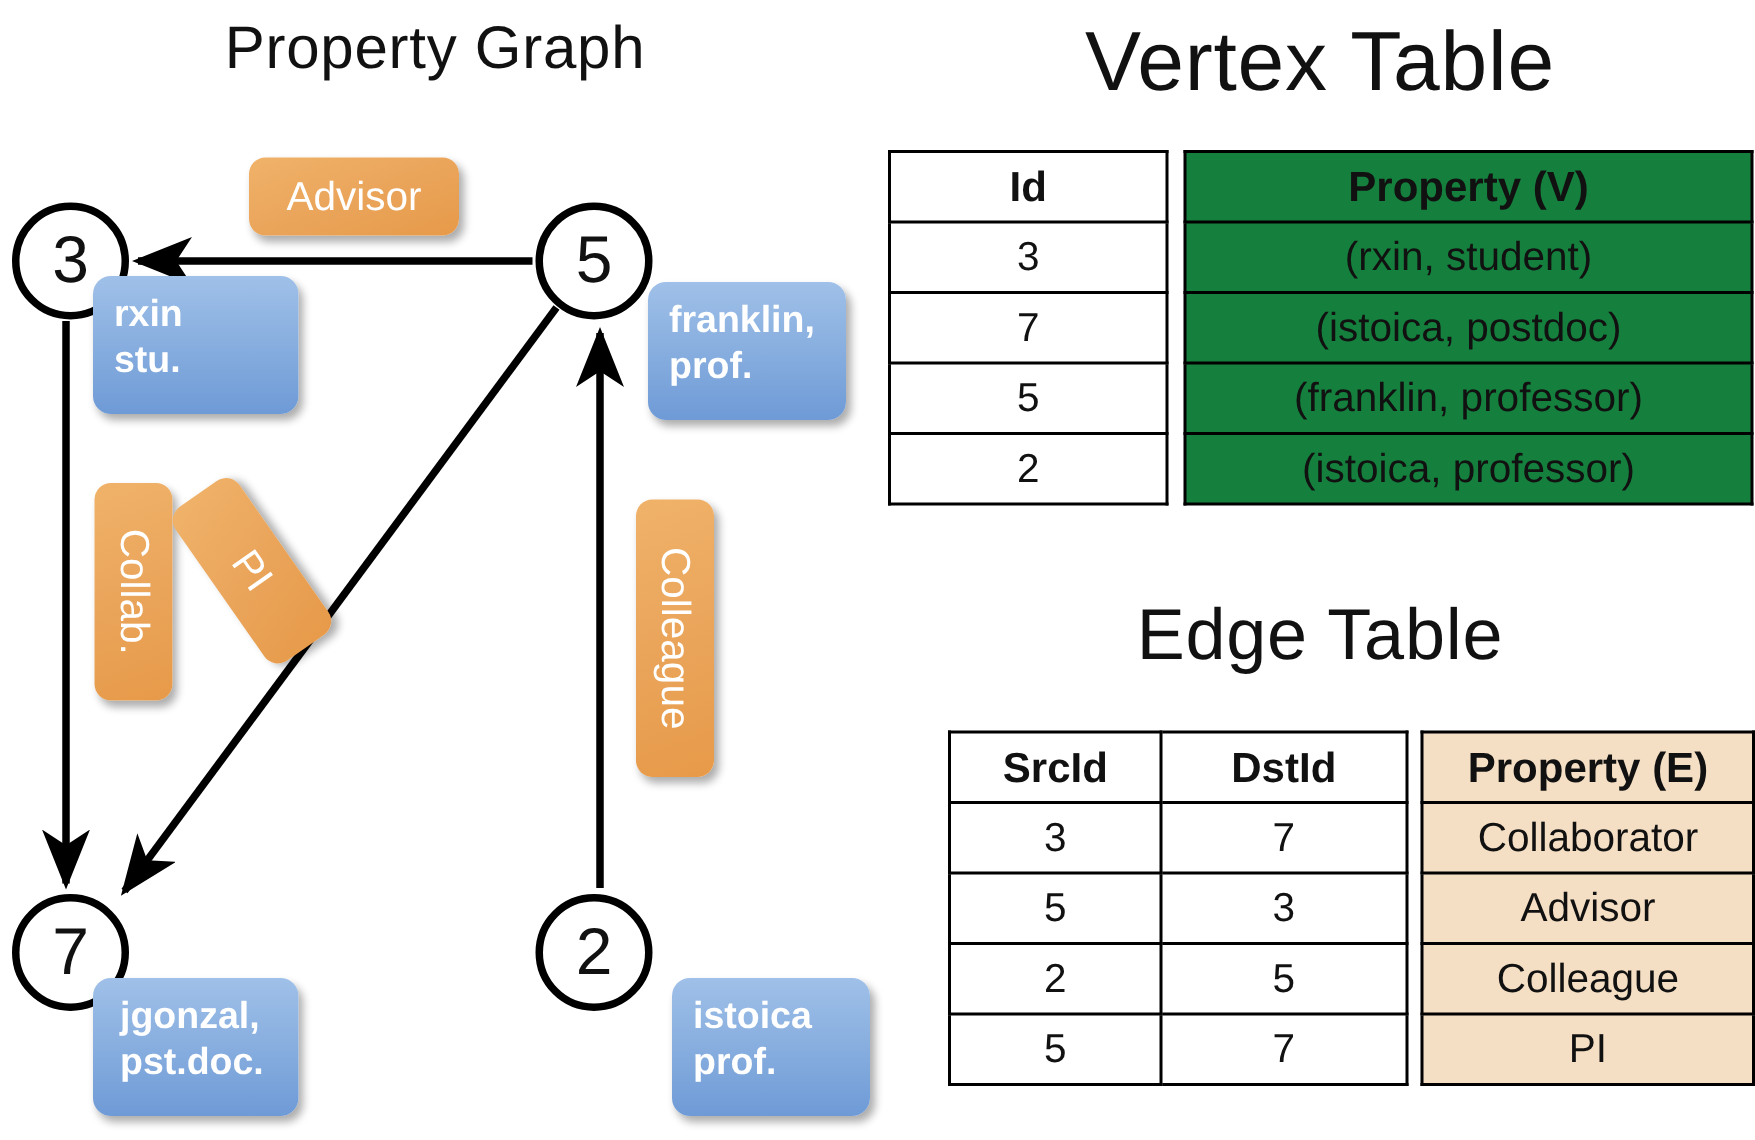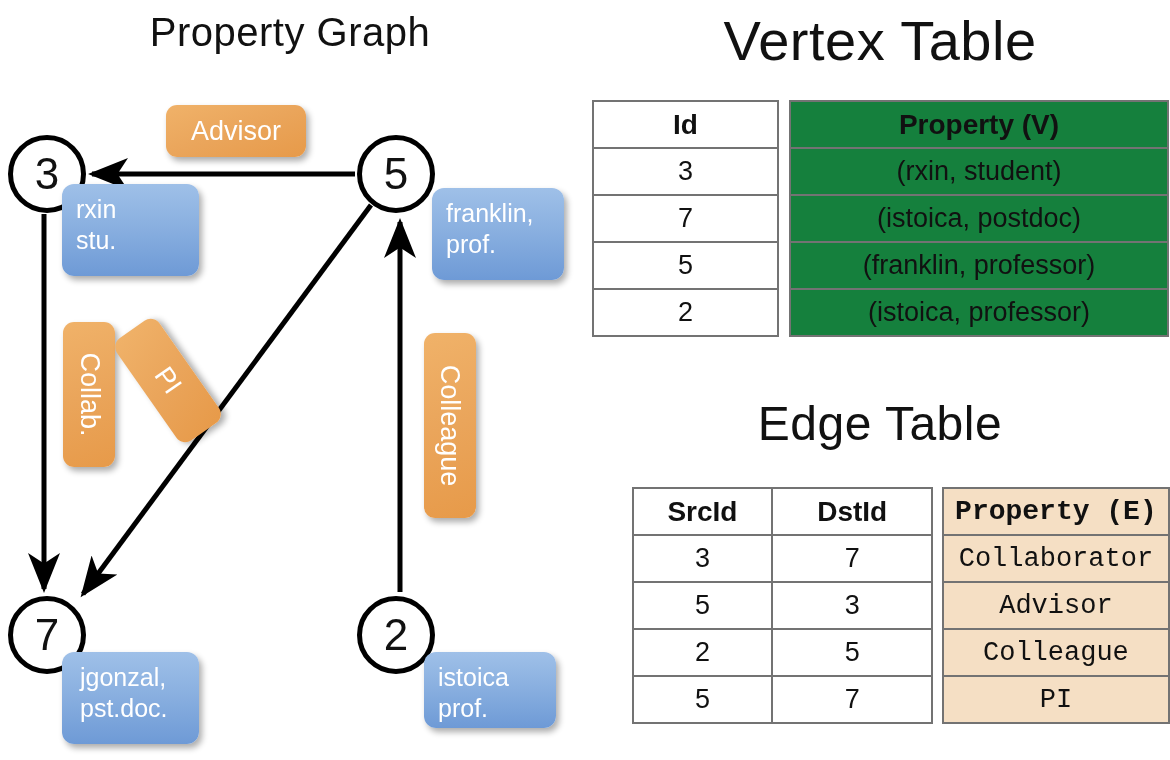--- a/index.html
+++ b/index.html
@@ -54,21 +54,21 @@
   }
 
   .vlabel {
     position: absolute;
     border-radius: 12px;
     background: linear-gradient(180deg, #9fc0e8 0%, #8ab0e0 45%, #6e9ad6 100%);
     box-shadow: 3px 4px 6px rgba(0,0,0,0.33);
     color: #ffffff;
     font-size: 25px;
     font-family: "Liberation Sans", sans-serif;
-    font-weight: 400;
+    font-weight: 700;
     line-height: 1.25;
     padding: 10px 14px;
     box-sizing: border-box;
     z-index: 7;
   }
 
   .elabel {
     position: absolute;
     border-radius: 11px;
     background: linear-gradient(160deg, #f0b269 0%, #eaa55b 50%, #e79a49 100%);
@@ -93,41 +93,41 @@
   
   .tbl-wrap { position: absolute; }
 
   table.dt {
     border-collapse: collapse;
     table-layout: fixed;
     font-family: "Liberation Sans", sans-serif;
     font-weight: 300;
   }
   table.dt td, table.dt th {
-    border: 2px solid #737373;
+    border: 2px solid #000000;
     text-align: center;
     font-weight: 300;
     font-size: 27px;
     color: #111;
     padding: 0;
     height: 45px;
     vertical-align: middle;
   }
   table.dt th {
     font-weight: bold;
     font-size: 28px;
   }
   
   table.dt td.gap, table.dt th.gap {
     border: none;
     background: #fff;
     width: 10px;
   }
   .prop-v { background: #15803d; }
-  .prop-e { background: #f5dfc4; font-family: Liberation Mono, monospace; }
+  .prop-e { background: #f5dfc4; }
 </style>
 </head>
 <body>
 
 <div class="title" id="title-property-graph">Property Graph</div>
 <div class="title" id="title-vertex-table">Vertex Table</div>
 <div class="title" id="title-edge-table">Edge Table</div>
 
 <div id="graph-panel">
 
@@ -165,21 +165,21 @@
     <div>stu.</div>
   </div>
   <div class="vlabel" style="left:432px; top:188px; width:132px; height:92px;">
     <div>franklin,</div>
     <div>prof.</div>
   </div>
   <div class="vlabel" style="left:62px; top:652px; width:137px; height:92px;padding-left:18px;">
     <div>jgonzal,</div>
     <div>pst.doc.</div>
   </div>
-  <div class="vlabel" style="left:424px; top:652px; width:132px; height:76px;">
+  <div class="vlabel" style="left:448px; top:652px; width:132px; height:92px;">
     <div>istoica</div>
     <div>prof.</div>
   </div>
 
   <div class="elabel" style="left:166px; top:105px; width:140px; height:52px;">
     <span>Advisor</span>
   </div>
 
   <div class="elabel vertical" style="left:63px; top:322px; width:52px; height:145px;">
     <span>Collab.</span>

